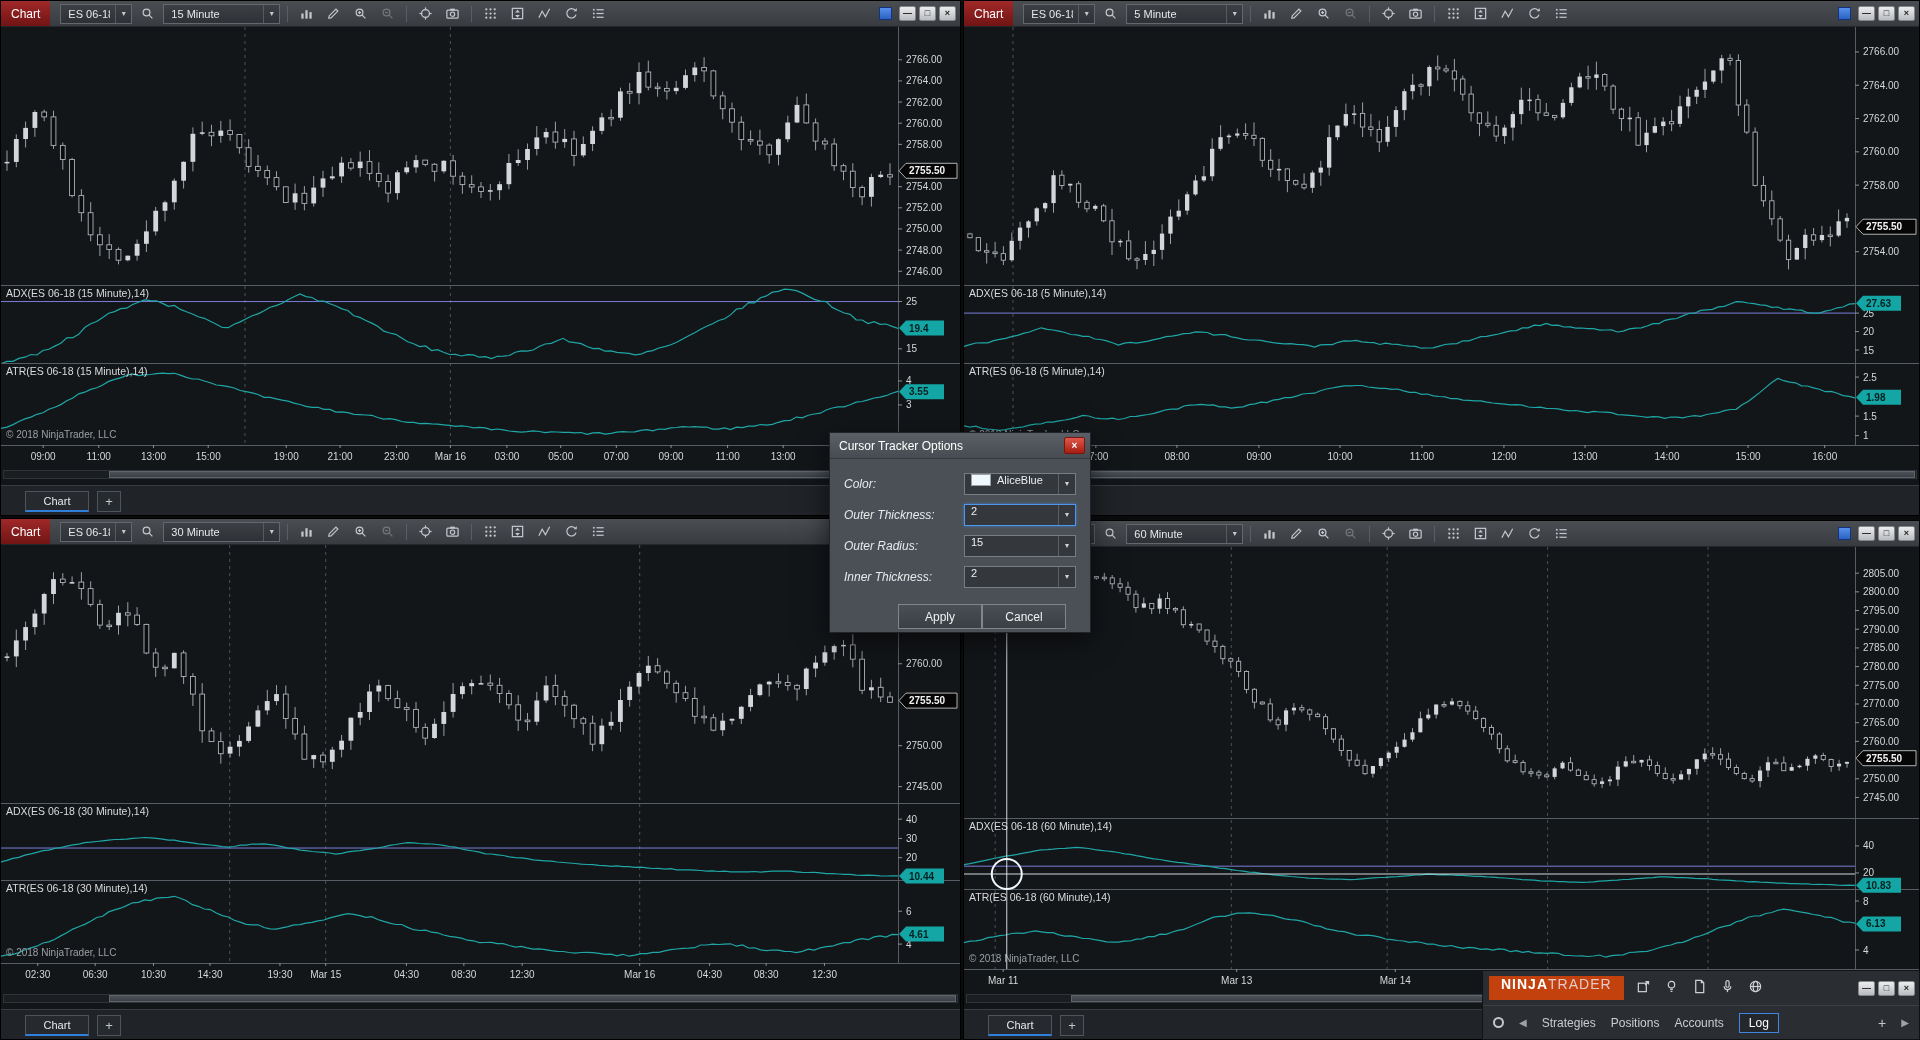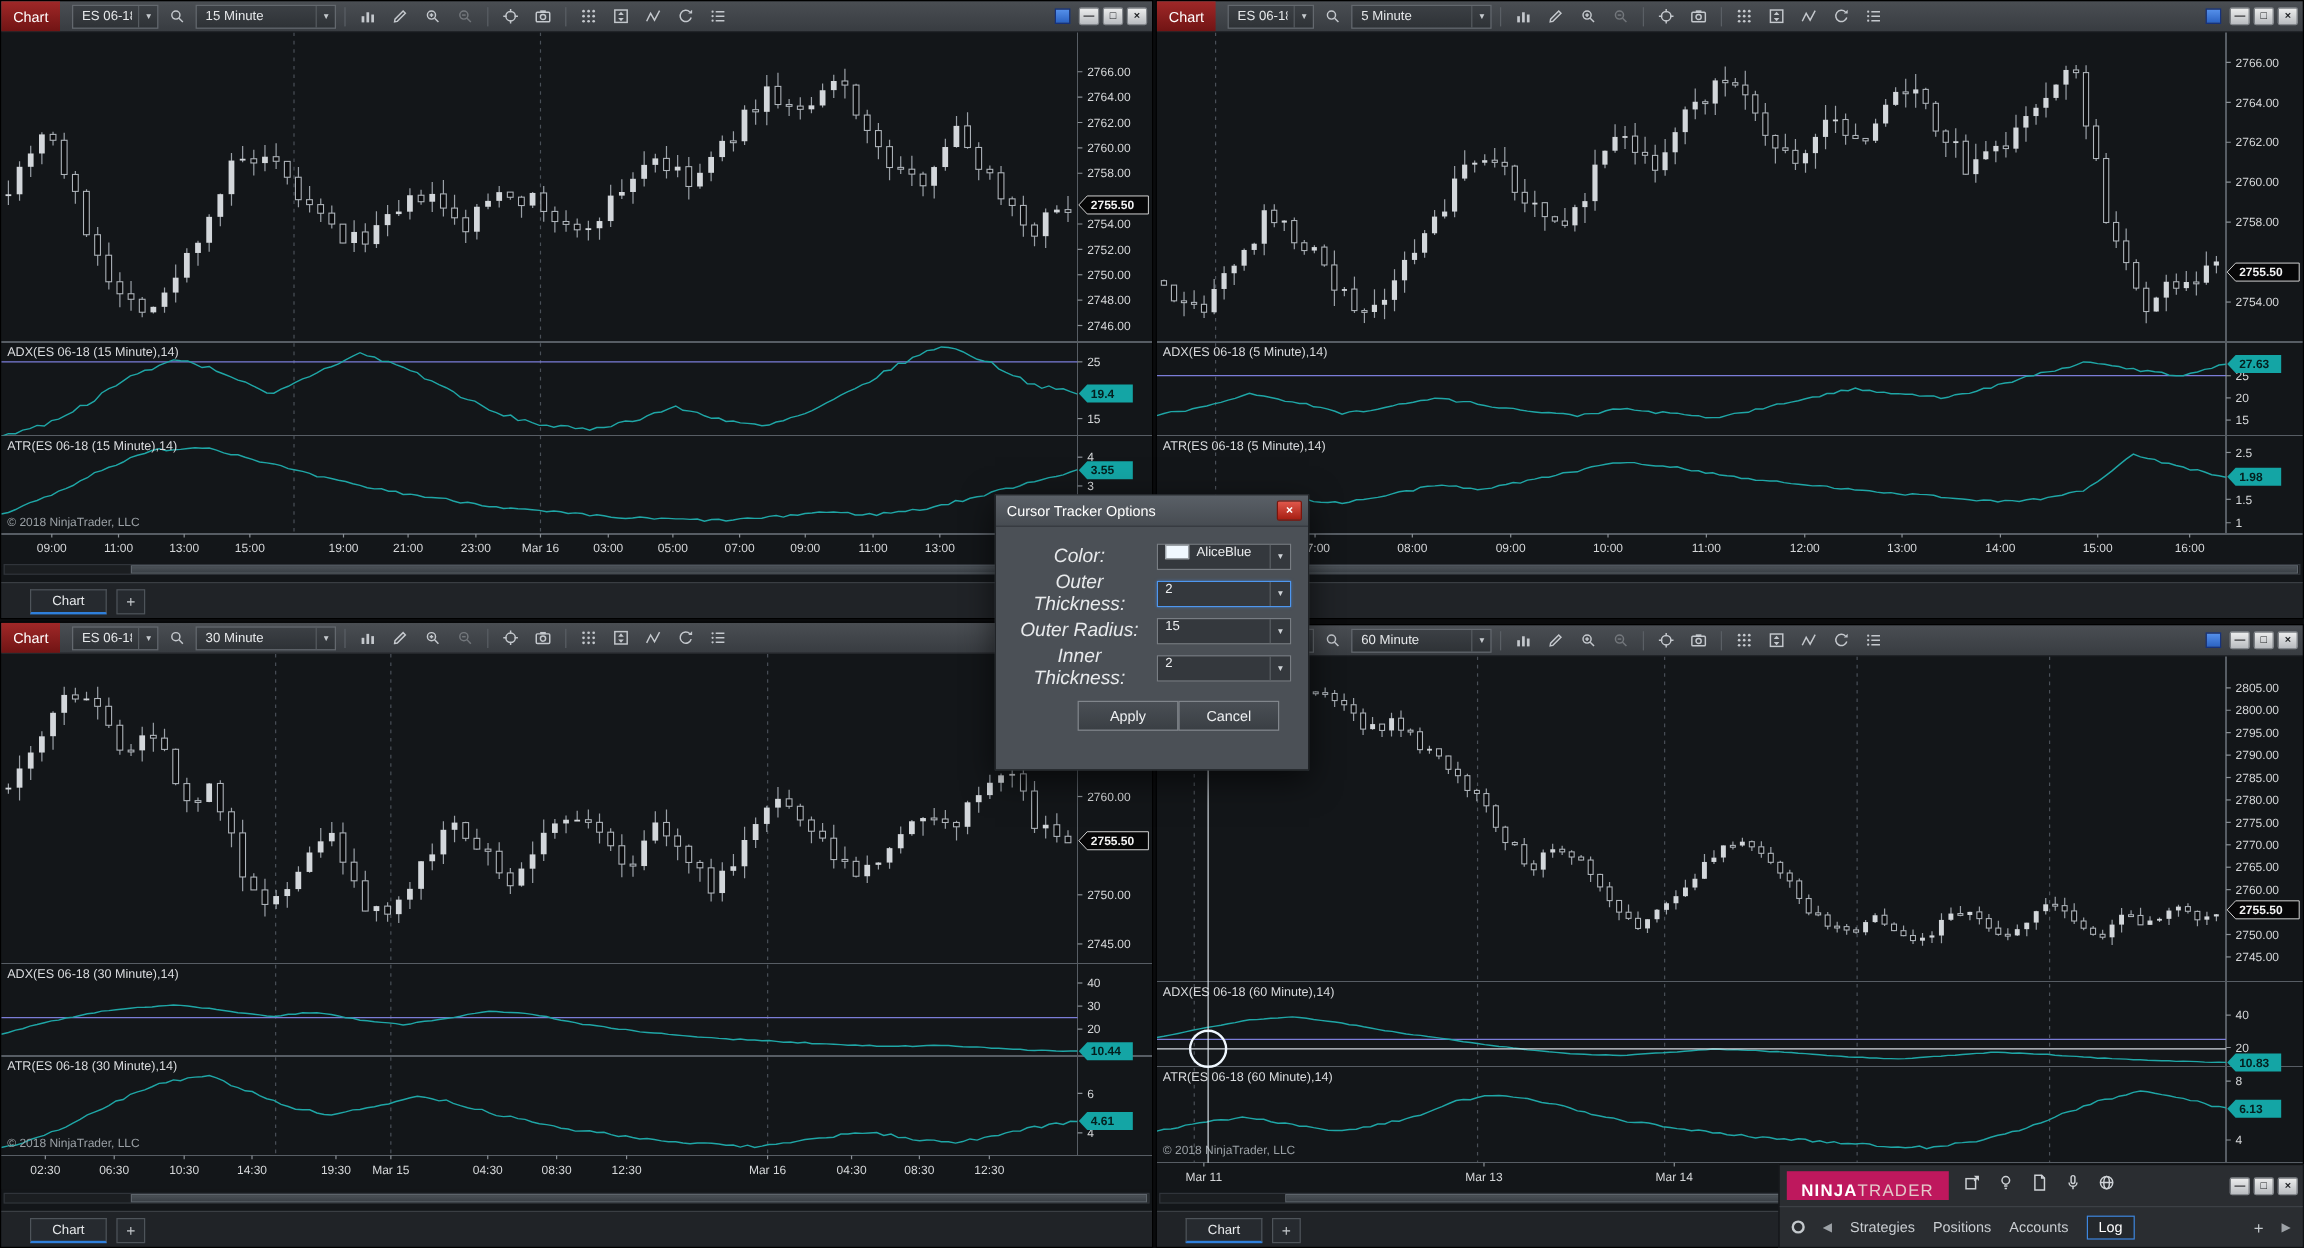--- a/index.html
+++ b/index.html
@@ -24,37 +24,37 @@
   .win-btn{width:17px;height:15px;background:linear-gradient(#eceded,#b9bcc0);border:1px solid #83878c;border-radius:2px;display:flex;align-items:center;justify-content:center;font-size:9px;color:#1c1e20;line-height:1;font-weight:bold}
   .chart-svg{position:absolute;left:0;top:26px}
   svg text{font-family:"Liberation Sans",sans-serif}
   .hscroll{position:absolute;left:2px;right:2px;bottom:36px;height:9px;background:#1b1e21;border:1px solid #30343a}
   .hscroll .thumb{position:absolute;left:11%;right:1px;top:0;bottom:0;background:linear-gradient(#4b5157,#3a4046);border:1px solid #5d646b}
   .tabbar{position:absolute;left:0;right:0;bottom:0;height:30px;background:#202327;border-top:1px solid #3a3e43;display:flex;align-items:flex-end;padding:0 0 3px 24px;gap:8px}
   .tab{height:21px;min-width:64px;padding:0 12px;background:#262a2f;border:1px solid #4e545a;border-bottom:2px solid #2f7fdb;display:flex;align-items:center;justify-content:center;color:#e8eaec;font-size:11px}
   .tab-add{width:24px;height:21px;background:#262a2f;border:1px solid #4e545a;display:flex;align-items:center;justify-content:center;color:#c3c7cb;font-size:13px}
 
   
-  .dialog{position:absolute;left:829px;top:412px;width:262px;height:230px;background:#4b5056;border:1px solid #202327;box-shadow:0 8px 26px rgba(0,0,0,.6);z-index:60}
+  .dialog{position:absolute;left:829px;top:432px;width:262px;height:201px;background:#4b5056;border:1px solid #202327;box-shadow:0 8px 26px rgba(0,0,0,.6);z-index:60}
   .dialog-titlebar{height:26px;display:flex;align-items:center;padding:0 5px 0 9px;background:linear-gradient(#5a6067,#474c52);border-bottom:1px solid #33373c;color:#fff;font-size:12px}
   .dialog-close{margin-left:auto;width:21px;height:17px;background:linear-gradient(#e0574b,#a61e12);border:1px solid #7c140b;border-radius:2px;color:#fff;font-size:10px;display:flex;align-items:center;justify-content:center;font-weight:bold}
   .dialog-body{padding-top:9px}
   .drow{display:flex;align-items:center;height:31px;padding:0 14px}
-  .dlabel{flex:1;text-align:center;font-style:italic;color:#e8eaec;font-size:16px;padding-right:9px}
+  .dlabel{flex:1;text-align:left;font-style:italic;color:#e8eaec;font-size:12px;padding-right:9px}
   .dctrl{width:112px;height:22px;background:#34383d;border:1px solid #787d83;display:flex;align-items:flex-start;padding-left:6px;color:#eceef0;font-size:11px}
   .dctrl.focused{border:1px solid #4e97ef;box-shadow:0 0 3px rgba(70,140,235,.7)}
   .dctrl .dd-arrow{margin-left:auto;width:17px;height:100%;border-left:1px solid #5a5f64;display:flex;align-items:center;justify-content:center;font-size:8px;color:#cfd3d7}
   .swatch{width:20px;height:12px;background:#f0f8ff;border:1px solid #9aa0a6;margin-right:6px}
   .dbtns{display:flex;justify-content:flex-end;padding:12px 24px 0}
   .dbtn{width:84px;height:25px;background:linear-gradient(#4a4f55,#3a3f44);border:1px solid #81868c;color:#eef0f2;font-size:12px;display:flex;align-items:center;justify-content:center}
 
   
   .control-center{position:absolute;left:1482px;top:970px;width:438px;height:70px;background:#2a2d31;border:1px solid #101214;z-index:40}
   .cc-row1{height:34px;display:flex;align-items:center;padding:0 4px 0 6px}
-  .cc-logo{height:24px;background:#be185d;display:flex;align-items:flex-end;padding:0 12px;margin-right:12px}
+  .cc-logo{height:24px;background:#c2410c;display:flex;align-items:flex-start;padding:0 12px;margin-right:12px}
   .cc-logo .ninja{color:#fff;font-weight:bold;font-size:14px;letter-spacing:1px}
   .cc-logo .trader{color:#e4c9ca;font-weight:normal;font-size:14px;letter-spacing:1px}
   .cc-icons{display:flex;align-items:center;gap:13px}
   .cc-icons svg{stroke:#ced2d6;fill:none;stroke-width:1.3}
   .cc-icons svg .f{fill:#ced2d6;stroke:none}
   .cc-winbtns{margin-left:auto;display:flex;gap:3px}
   .cc-row2{height:34px;border-top:1px solid #3c4045;display:flex;align-items:center;padding:0 10px;gap:15px;color:#c9cdd1;font-size:12px}
   .cc-dot{width:11px;height:11px;border:2px solid #c3c8cc;border-radius:50%}
   .cc-arrow{color:#9da2a7;font-size:10px}
   .cc-tab.active{border:1px solid #3e86df;padding:2px 9px;color:#fff;background:#24282c}

